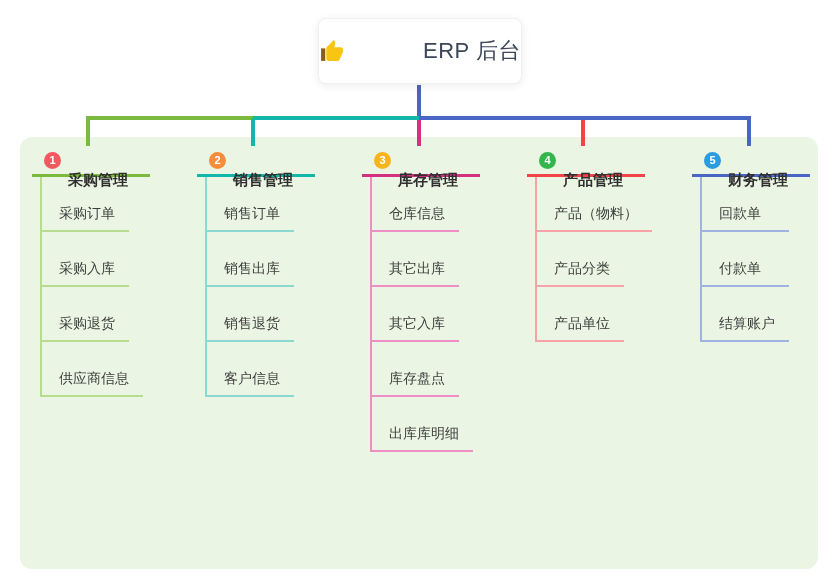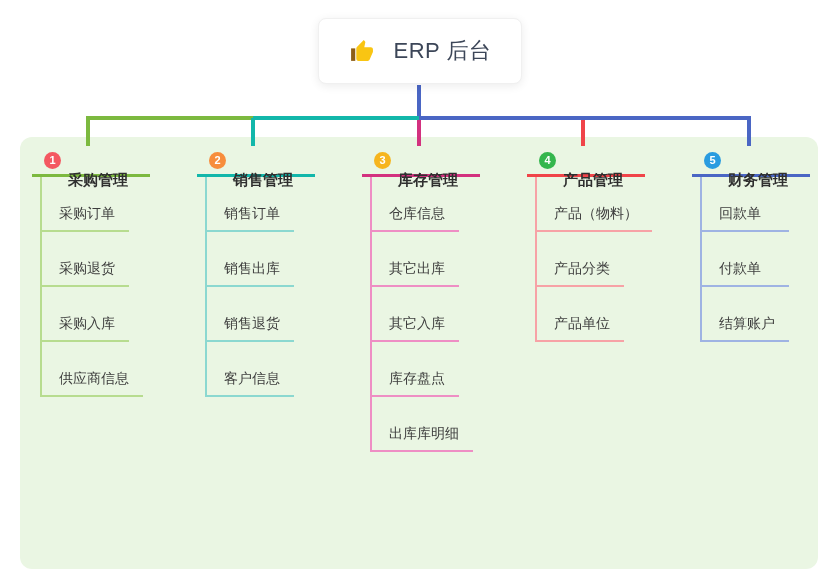--- a/index.html
+++ b/index.html
@@ -10,21 +10,21 @@
   }
   .panel{
     position:absolute;left:20px;top:137px;width:798px;height:432px;
     border-radius:12px;
   }
   #connectors{position:absolute;left:0;top:0;pointer-events:none;}
   .root-card{
     position:absolute;left:318px;top:18px;width:204px;height:66px;
     background:#fff;border:1px solid #f0f0f0;border-radius:8px;
     box-shadow:0 2px 10px rgba(0,0,0,.08);
-    display:flex;align-items:center;justify-content:center;gap:20px;
+    display:flex;align-items:center;justify-content:space-between;gap:20px;
     box-sizing:border-box;
   }
   .root-card .label{
     font-size:22px;color:#3c4658;font-weight:500;letter-spacing:.5px;white-space:nowrap;
   }
   .thumb-icon{display:inline-flex;}
   .branch{position:absolute;top:146px;width:118px;}
   .branch-header{
     display:flex;align-items:center;height:28px;width:118px;
     border-bottom:3px solid var(--accent);box-sizing:content-box;
@@ -76,22 +76,22 @@
 </div>
 
 <div>
     <div class="branch" style="left: 32px; --accent: #7cb93f; --light: #b7dc8f; --badge: #f45861;">
     <div class="branch-header">
       <span class="badge">1</span>
       <span class="branch-label">采购管理</span>
     </div>
     <div class="children">
         <div class="child">采购订单</div>
+        <div class="child">采购入库</div>
         <div class="child">采购退货</div>
-        <div class="child">采购入库</div>
         <div class="child">供应商信息</div>
       </div>
   </div>
     <div class="branch" style="left: 197px; --accent: #12b7aa; --light: #8bd8d0; --badge: #f78d3c;">
     <div class="branch-header">
       <span class="badge">2</span>
       <span class="branch-label">销售管理</span>
     </div>
     <div class="children">
         <div class="child">销售订单</div>

